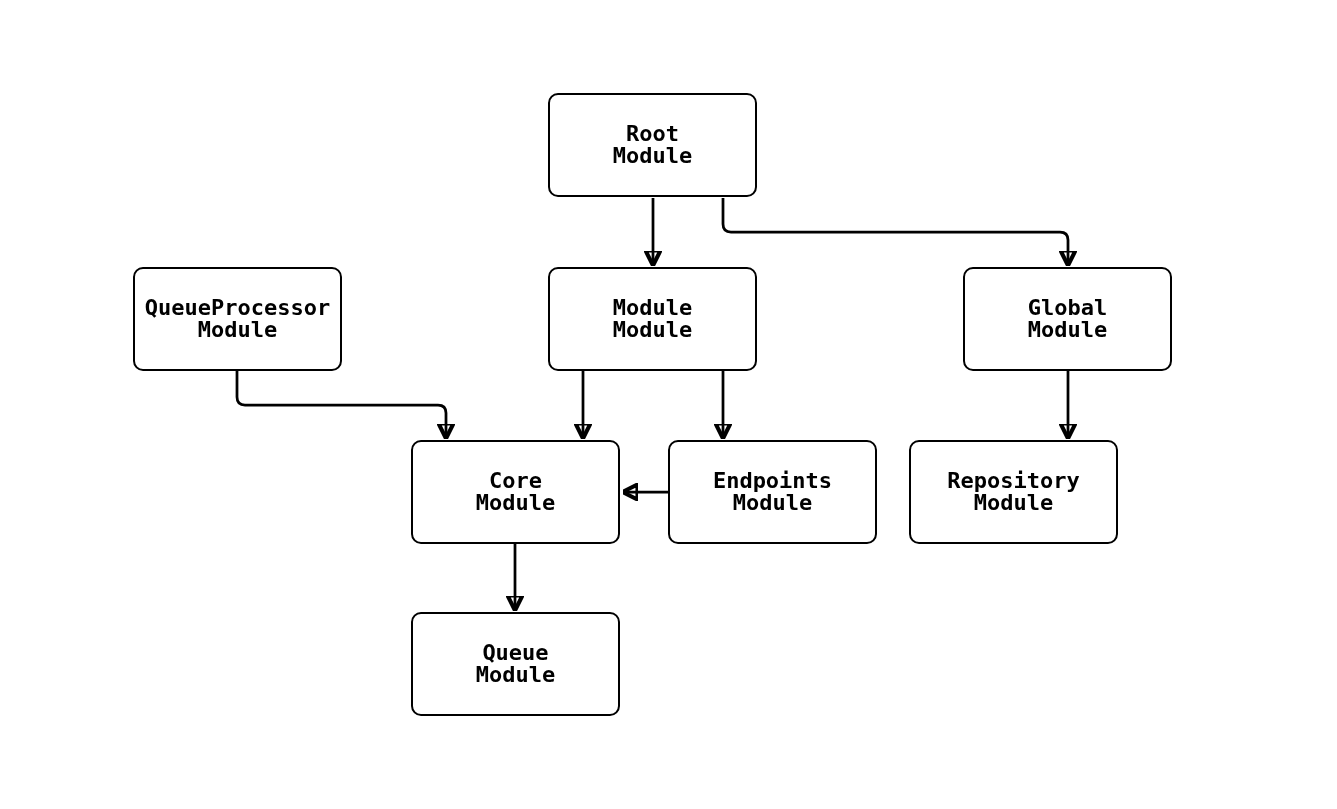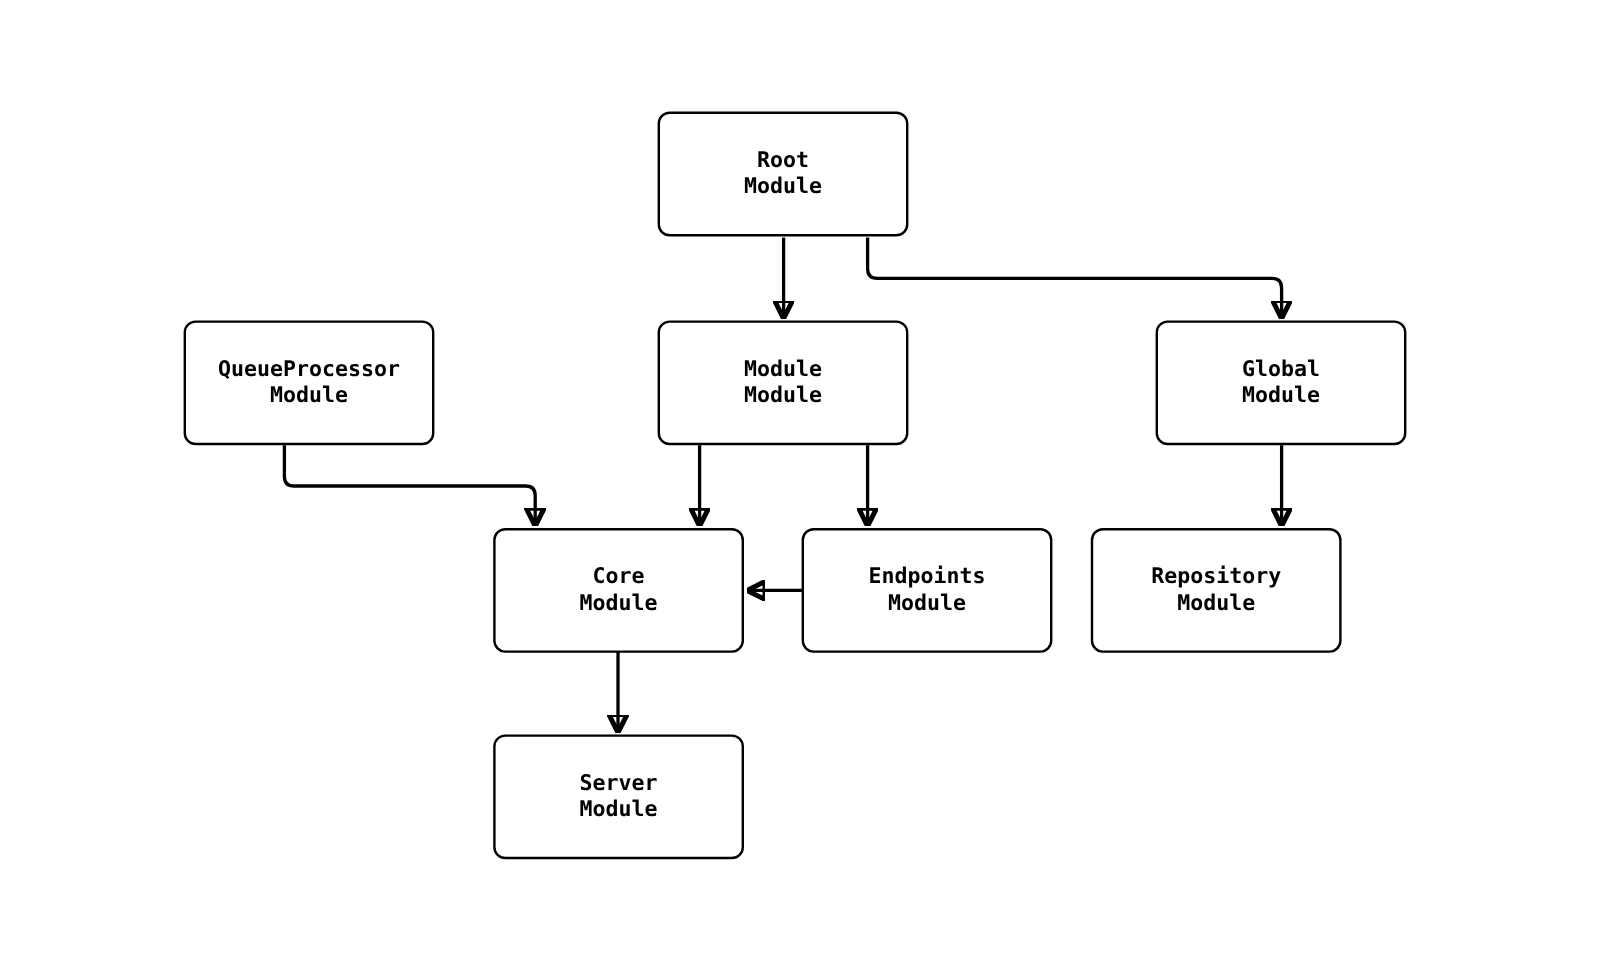--- a/index.html
+++ b/index.html
@@ -34,26 +34,26 @@
     border: 2.5px solid var(--line, #000000);
     border-radius: 10px;
     background: var(--node-fill, #ffffff);
     display: flex;
     flex-direction: column;
     align-items: center;
     justify-content: center;
     text-align: center;
     color: var(--text, #000000);
     font-weight: bold;
-    font-size: 18px;
+    font-size: 22px;
     line-height: 22px;
   }
   
   .pos-root        { left: 548px; top: 93px;  }
-  .pos-qp          { left: 133px; top: 267px; margin-left: 20px; }
+  .pos-qp          { left: 133px; top: 267px; }
   .pos-server      { left: 548px; top: 267px; }
   .pos-global      { left: 963px; top: 267px; align-items: center; }
   .pos-core        { left: 411px; top: 440px; }
   .pos-endpoints   { left: 668px; top: 440px; }
   .pos-repository  { left: 909px; top: 440px; }
   .pos-queue       { left: 411px; top: 612px; }
 </style>
 </head>
 <body>
 
@@ -105,17 +105,17 @@
     <span>Endpoints</span>
     <span>Module</span>
   </div>
 
   <div class="node pos-repository">
     <span>Repository</span>
     <span>Module</span>
   </div>
 
   <div class="node pos-queue">
-    <span>Server</span>
+    <span>Queue</span>
     <span>Module</span>
   </div>
 
 </div>
 
 </body></html>

